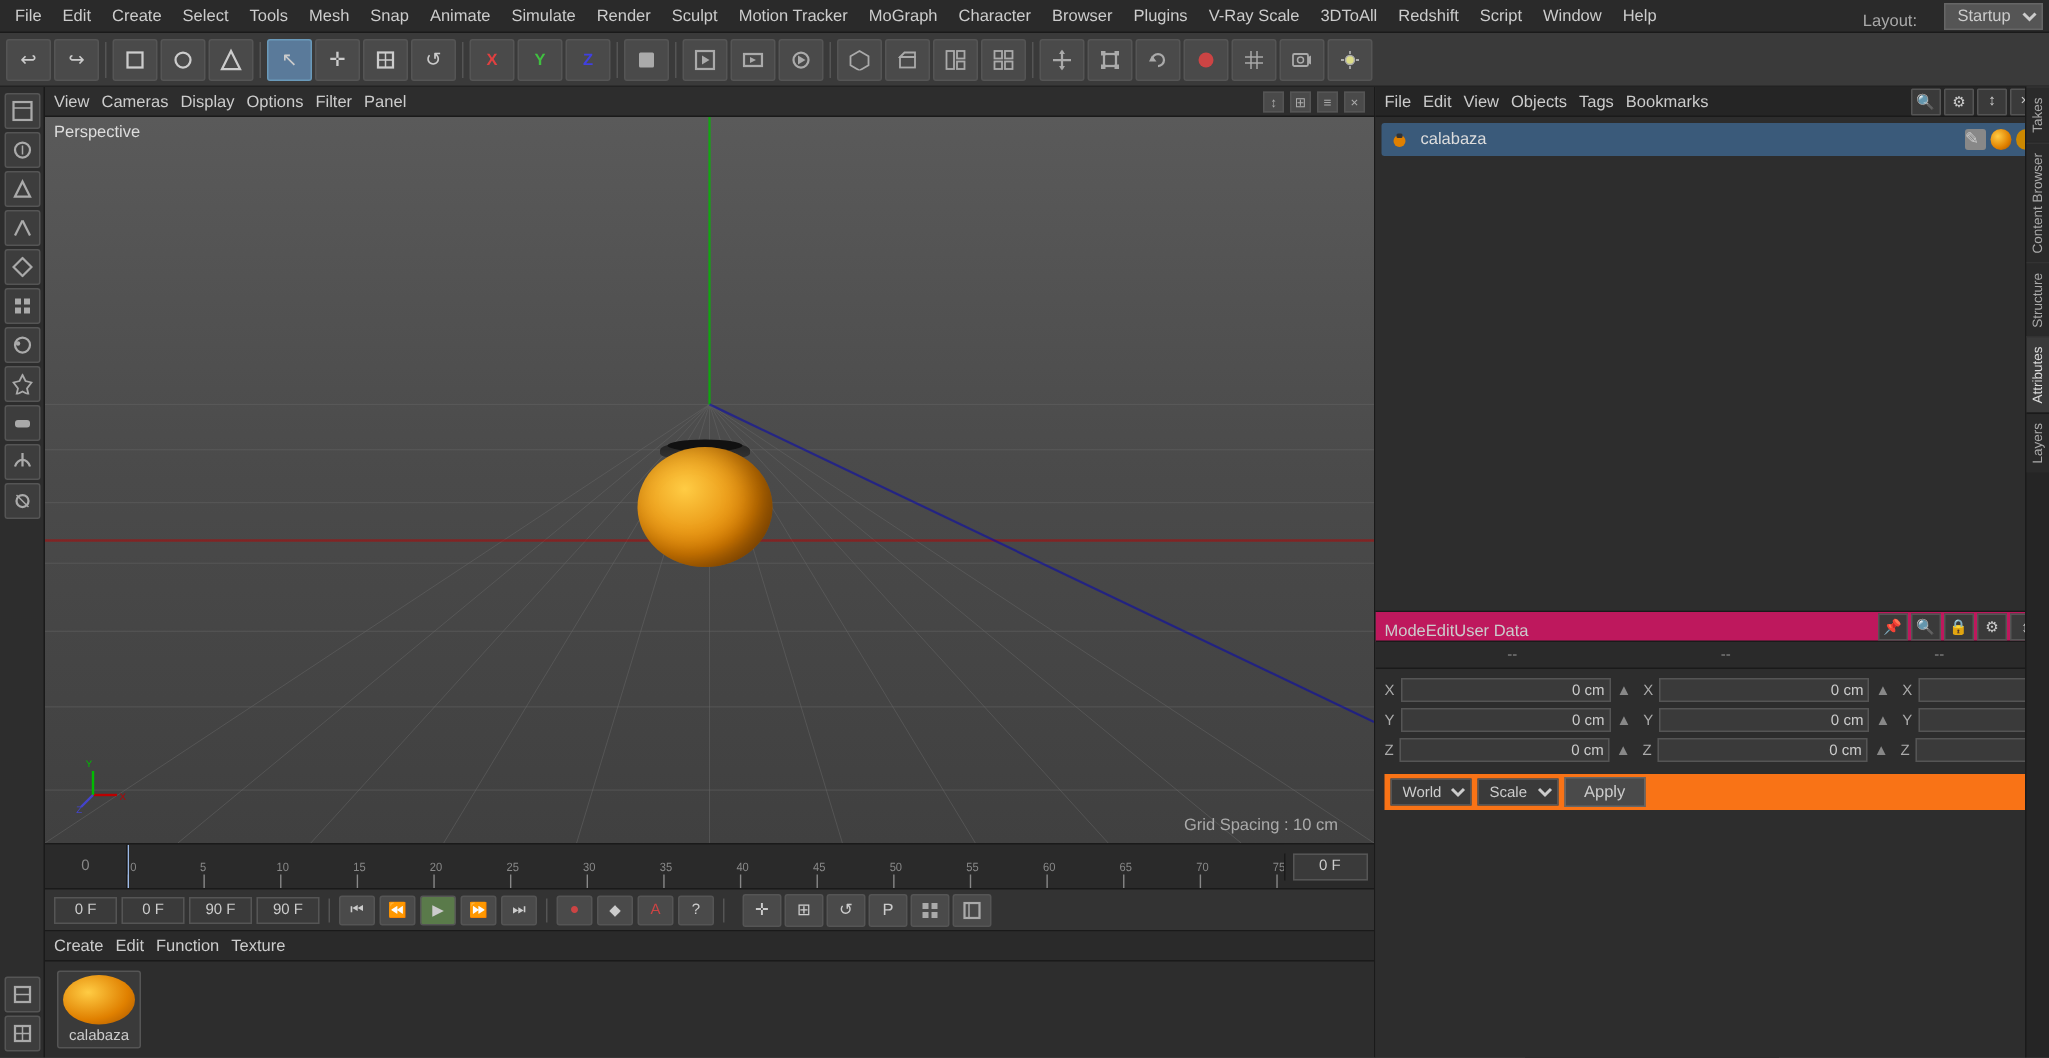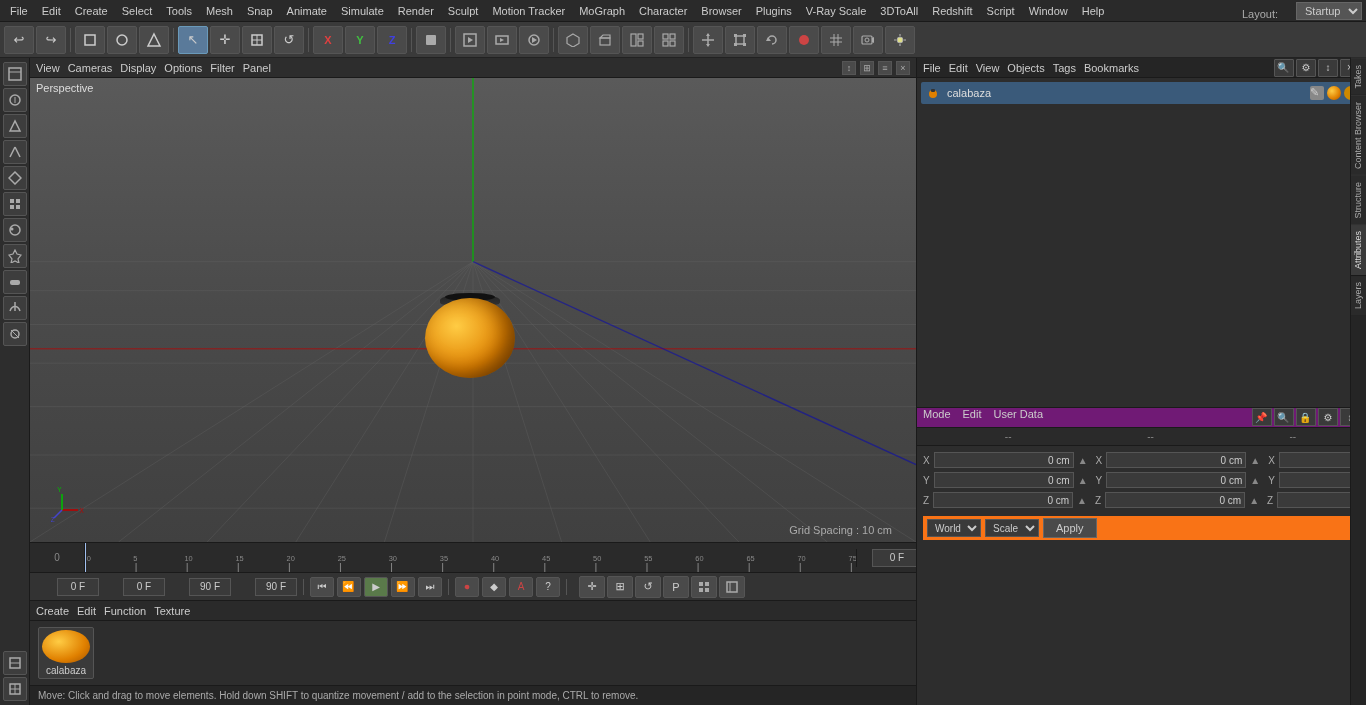--- a/index.html
+++ b/index.html
@@ -48,21 +48,21 @@
     .pumpkin-rim { width: 60px; height: 12px; background: linear-gradient(to bottom, #222, #333); border-radius: 50% 50% 30% 30%; position: absolute; bottom: 92px; left: 30px; }
     .pumpkin-inner { width: 50px; height: 8px; background: #111; border-radius: 50%; position: absolute; bottom: 97px; left: 35px; }
 
     
     #timeline { height: 30px; background: #2a2a2a; border-top: 1px solid #1a1a1a; display: flex; align-items: center; overflow: hidden; position: relative; }
     .timeline-ruler { flex: 1; height: 100%; position: relative; overflow: hidden; }
 
     
     #playback { height: 28px; background: #333; border-top: 1px solid #1a1a1a; display: flex; align-items: center; padding: 0 6px; gap: 3px; }
     .play-btn { width: 24px; height: 20px; background: #4a4a4a; border: 1px solid #555; border-radius: 2px; cursor: pointer; display: flex; align-items: center; justify-content: center; font-size: 10px; color: #ccc; }
-    .frame-input { width: 45px; height: 18px; background: #3a3a3a; border: 1px solid #555; color: #ccc; font-size: 10px; text-align: center; margin-left: 21px; }
+    .frame-input { width: 45px; height: 18px; background: #3a3a3a; border: 1px solid #555; color: #ccc; font-size: 10px; text-align: center; }
     .playback-separator { width: 1px; height: 16px; background: #555; margin: 0 3px; }
 
     
     #bottom-panel { height: 85px; background: #2d2d2d; border-top: 1px solid #1a1a1a; }
     #bottom-panel-header { display: flex; align-items: center; height: 20px; background: #2a2a2a; border-bottom: 1px solid #1a1a1a; padding: 0 6px; gap: 8px; }
     .bp-menu { font-size: 11px; color: #ccc; cursor: pointer; }
     #material-area { display: flex; align-items: center; padding: 6px 8px; gap: 6px; }
     .material-thumb { width: 52px; height: 52px; border-radius: 2px; position: relative; cursor: pointer; }
     .material-thumb-inner { width: 48px; height: 48px; border-radius: 50%; background: radial-gradient(ellipse at 35% 35%, #ffcc44, #e08000 60%, #a05000 100%); }
     .material-name { font-size: 10px; color: #ccc; text-align: center; margin-top: 2px; }
@@ -81,21 +81,21 @@
     #om-content { flex: 1; background: #2d2d2d; padding: 4px; }
     .om-row { display: flex; align-items: center; height: 22px; padding: 0 4px; gap: 6px; background: #3a5a7a; border-radius: 2px; }
     .om-icon { width: 16px; height: 16px; display: flex; align-items: center; justify-content: center; }
     .om-name { font-size: 11px; color: #ddd; }
     .om-chips { margin-left: auto; display: flex; gap: 3px; }
     .om-chip { width: 14px; height: 14px; border-radius: 2px; cursor: pointer; }
     .side-tab { writing-mode: vertical-rl; text-orientation: mixed; transform: rotate(180deg); padding: 8px 3px; background: #2a2a2a; border-bottom: 1px solid #1a1a1a; font-size: 10px; color: #aaa; cursor: pointer; }
 
     
     #attributes-panel { flex: 1; background: #2d2d2d; display: flex; flex-direction: column; overflow: hidden; }
-    #attr-header { display: flex; align-items: flex-start; height: 20px; background: #701a75; padding: 0 6px; gap: 12px; border-bottom: 1px solid #1a1a1a; }
+    #attr-header { display: flex; align-items: flex-end; height: 20px; background: #be185d; padding: 0 6px; gap: 0; border-bottom: 1px solid #1a1a1a; }
     .attr-menu { font-size: 11px; color: #ccc; cursor: pointer; }
     .attr-tb-btn { width: 20px; height: 18px; background: #3a3a3a; border: 1px solid #555; cursor: pointer; display: flex; align-items: center; justify-content: center; font-size: 10px; color: #ccc; }
     #attr-content { flex: 1; padding: 6px; display: flex; flex-direction: column; gap: 4px; }
     .attr-row { display: flex; align-items: center; gap: 4px; }
     .attr-coord-label { font-size: 10px; color: #aaa; width: 12px; }
     .attr-input { flex: 1; height: 16px; background: #3a3a3a; border: 1px solid #555; color: #ccc; font-size: 10px; text-align: right; padding: 0 3px; }
     .attr-arrow { font-size: 10px; color: #888; cursor: pointer; }
 
     
     #bottom-dropdowns { display: flex; align-items: center; gap: 4px; padding: 2px 4px; background: #f97316; height: 24px; }
@@ -555,23 +555,20 @@
         <span class="bp-menu">Texture</span>
       </div>
       <div id="material-area">
         <div class="material-thumb" style="background:#3a3a3a; border:1px solid #555; padding:2px; display:flex; flex-direction:column; align-items:center; width:56px;">
           <div class="material-thumb-inner"></div>
           <div class="material-name">calabaza</div>
         </div>
       </div>
     </div>
 
-    <div id="status-bar">
-      <span>Move: Click and drag to move elements. Hold down SHIFT to quantize movement / add to the selection in point mode, CTRL to remove.</span>
-    </div>
 
   </div>
 
   <div id="right-panel" style="position:relative;">
 
     <div id="object-manager">
       <div id="om-header">
         <span class="om-menu">File</span>
         <span class="om-menu">Edit</span>
         <span class="om-menu">View</span>

